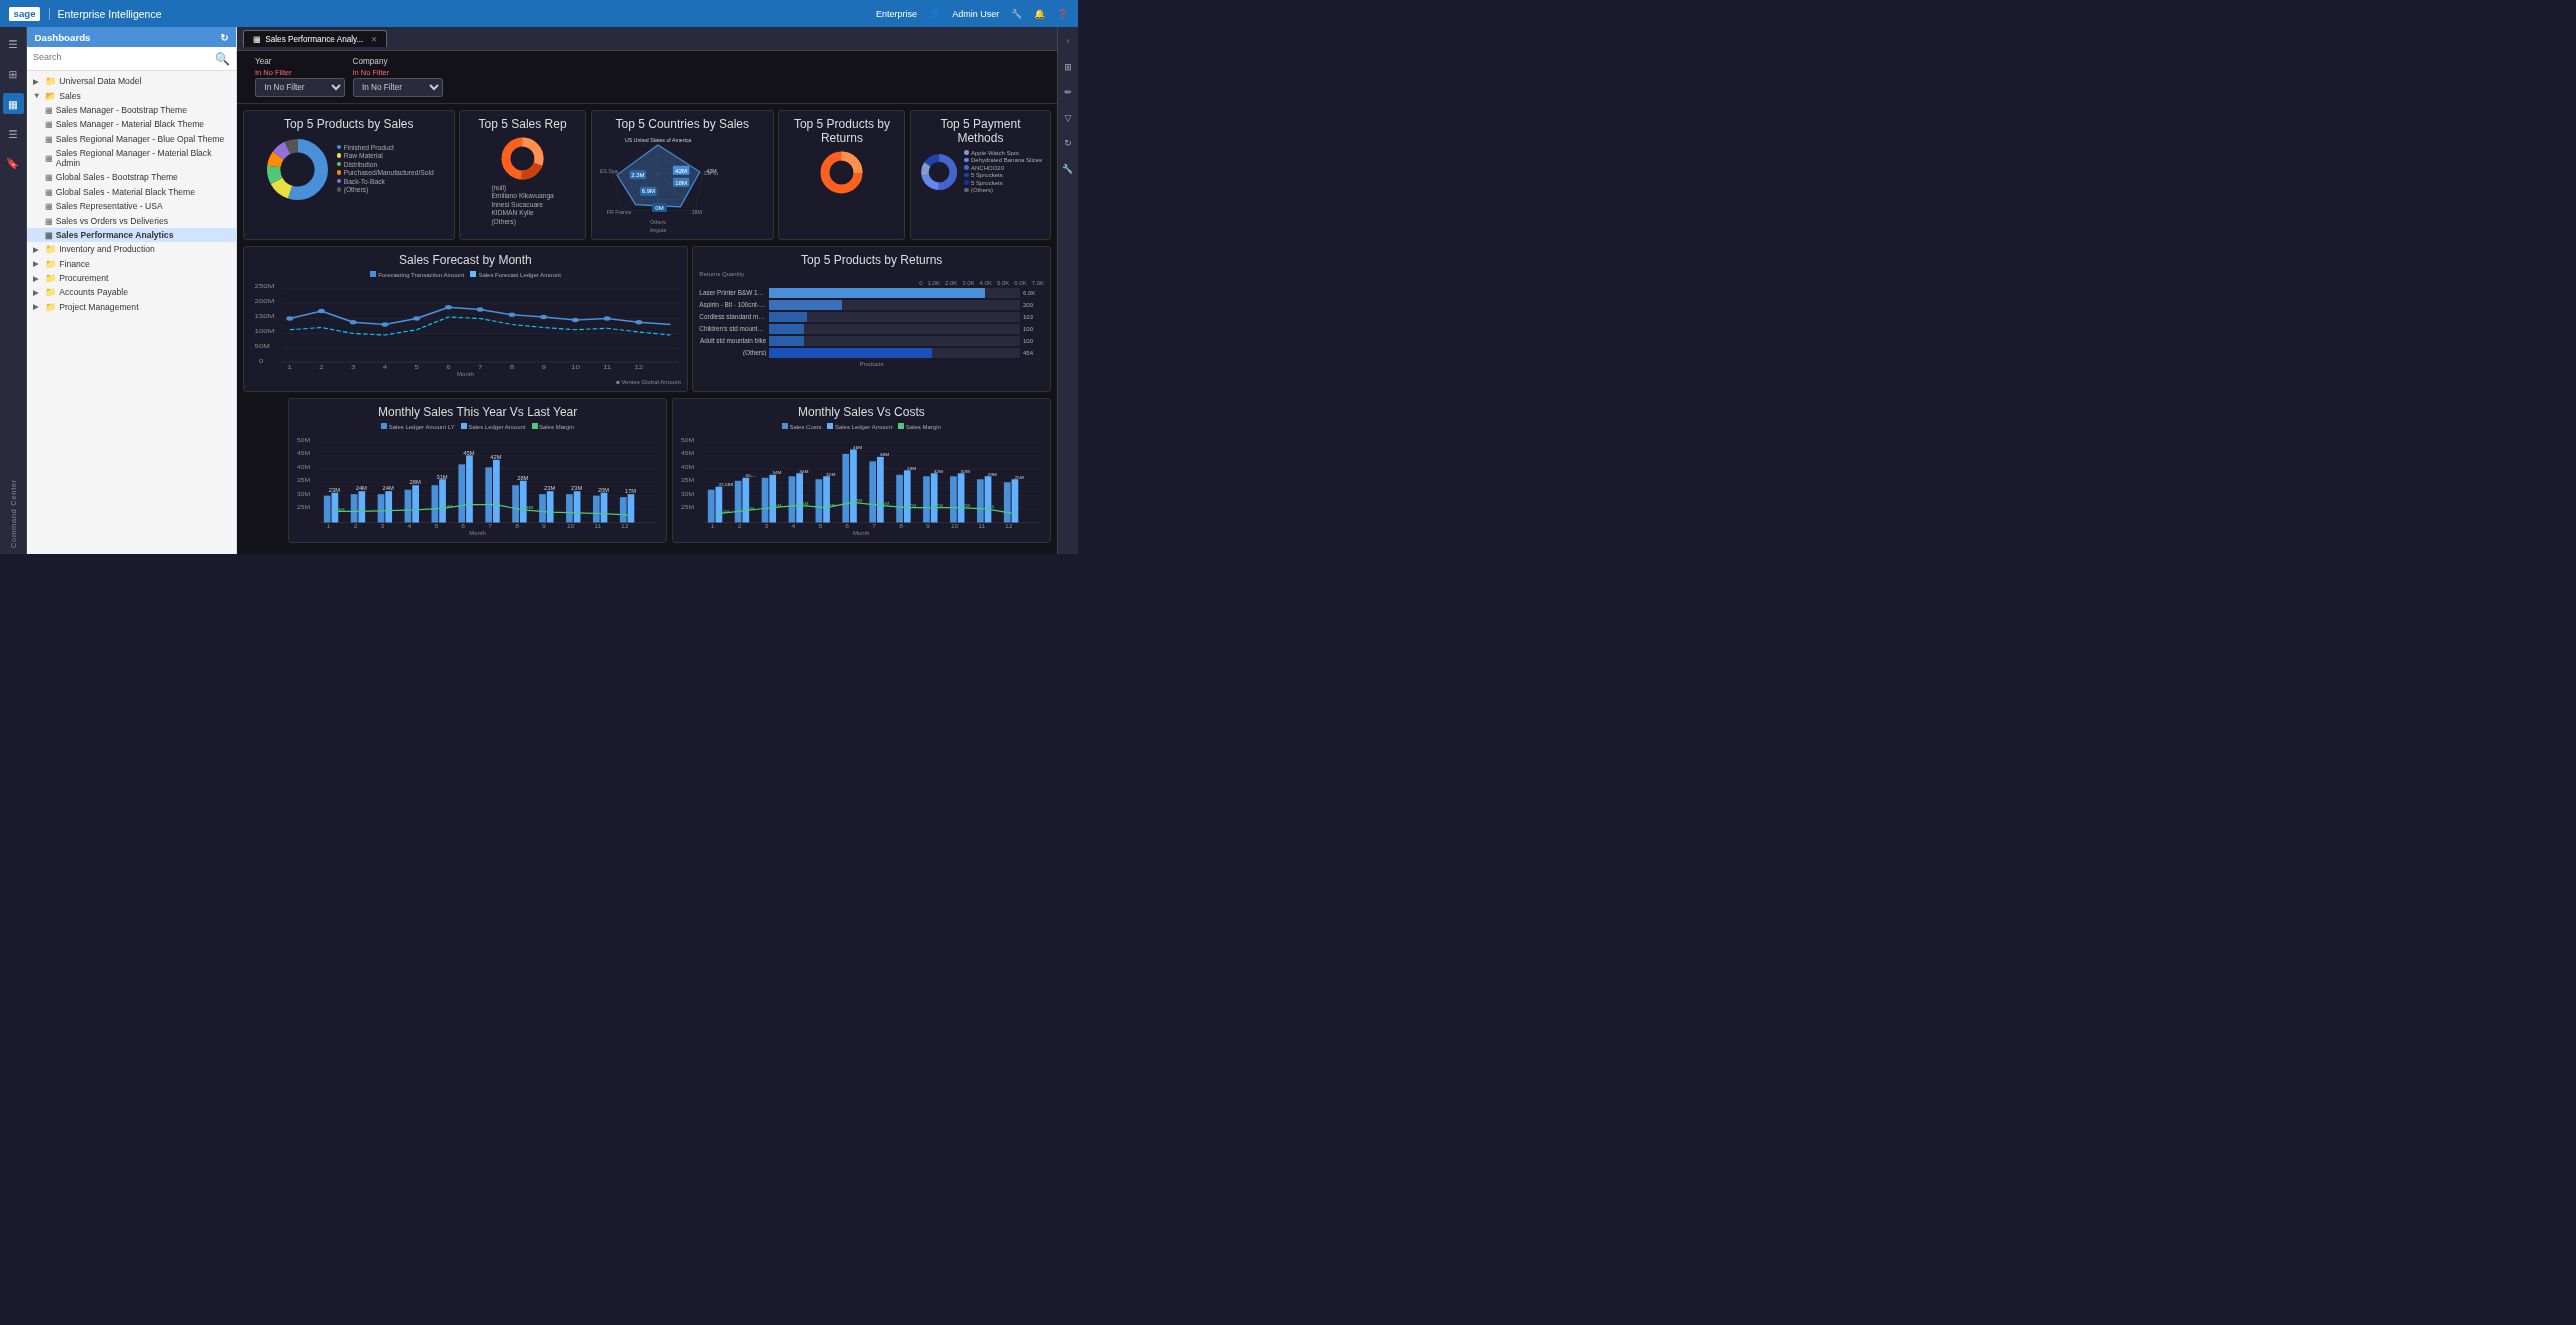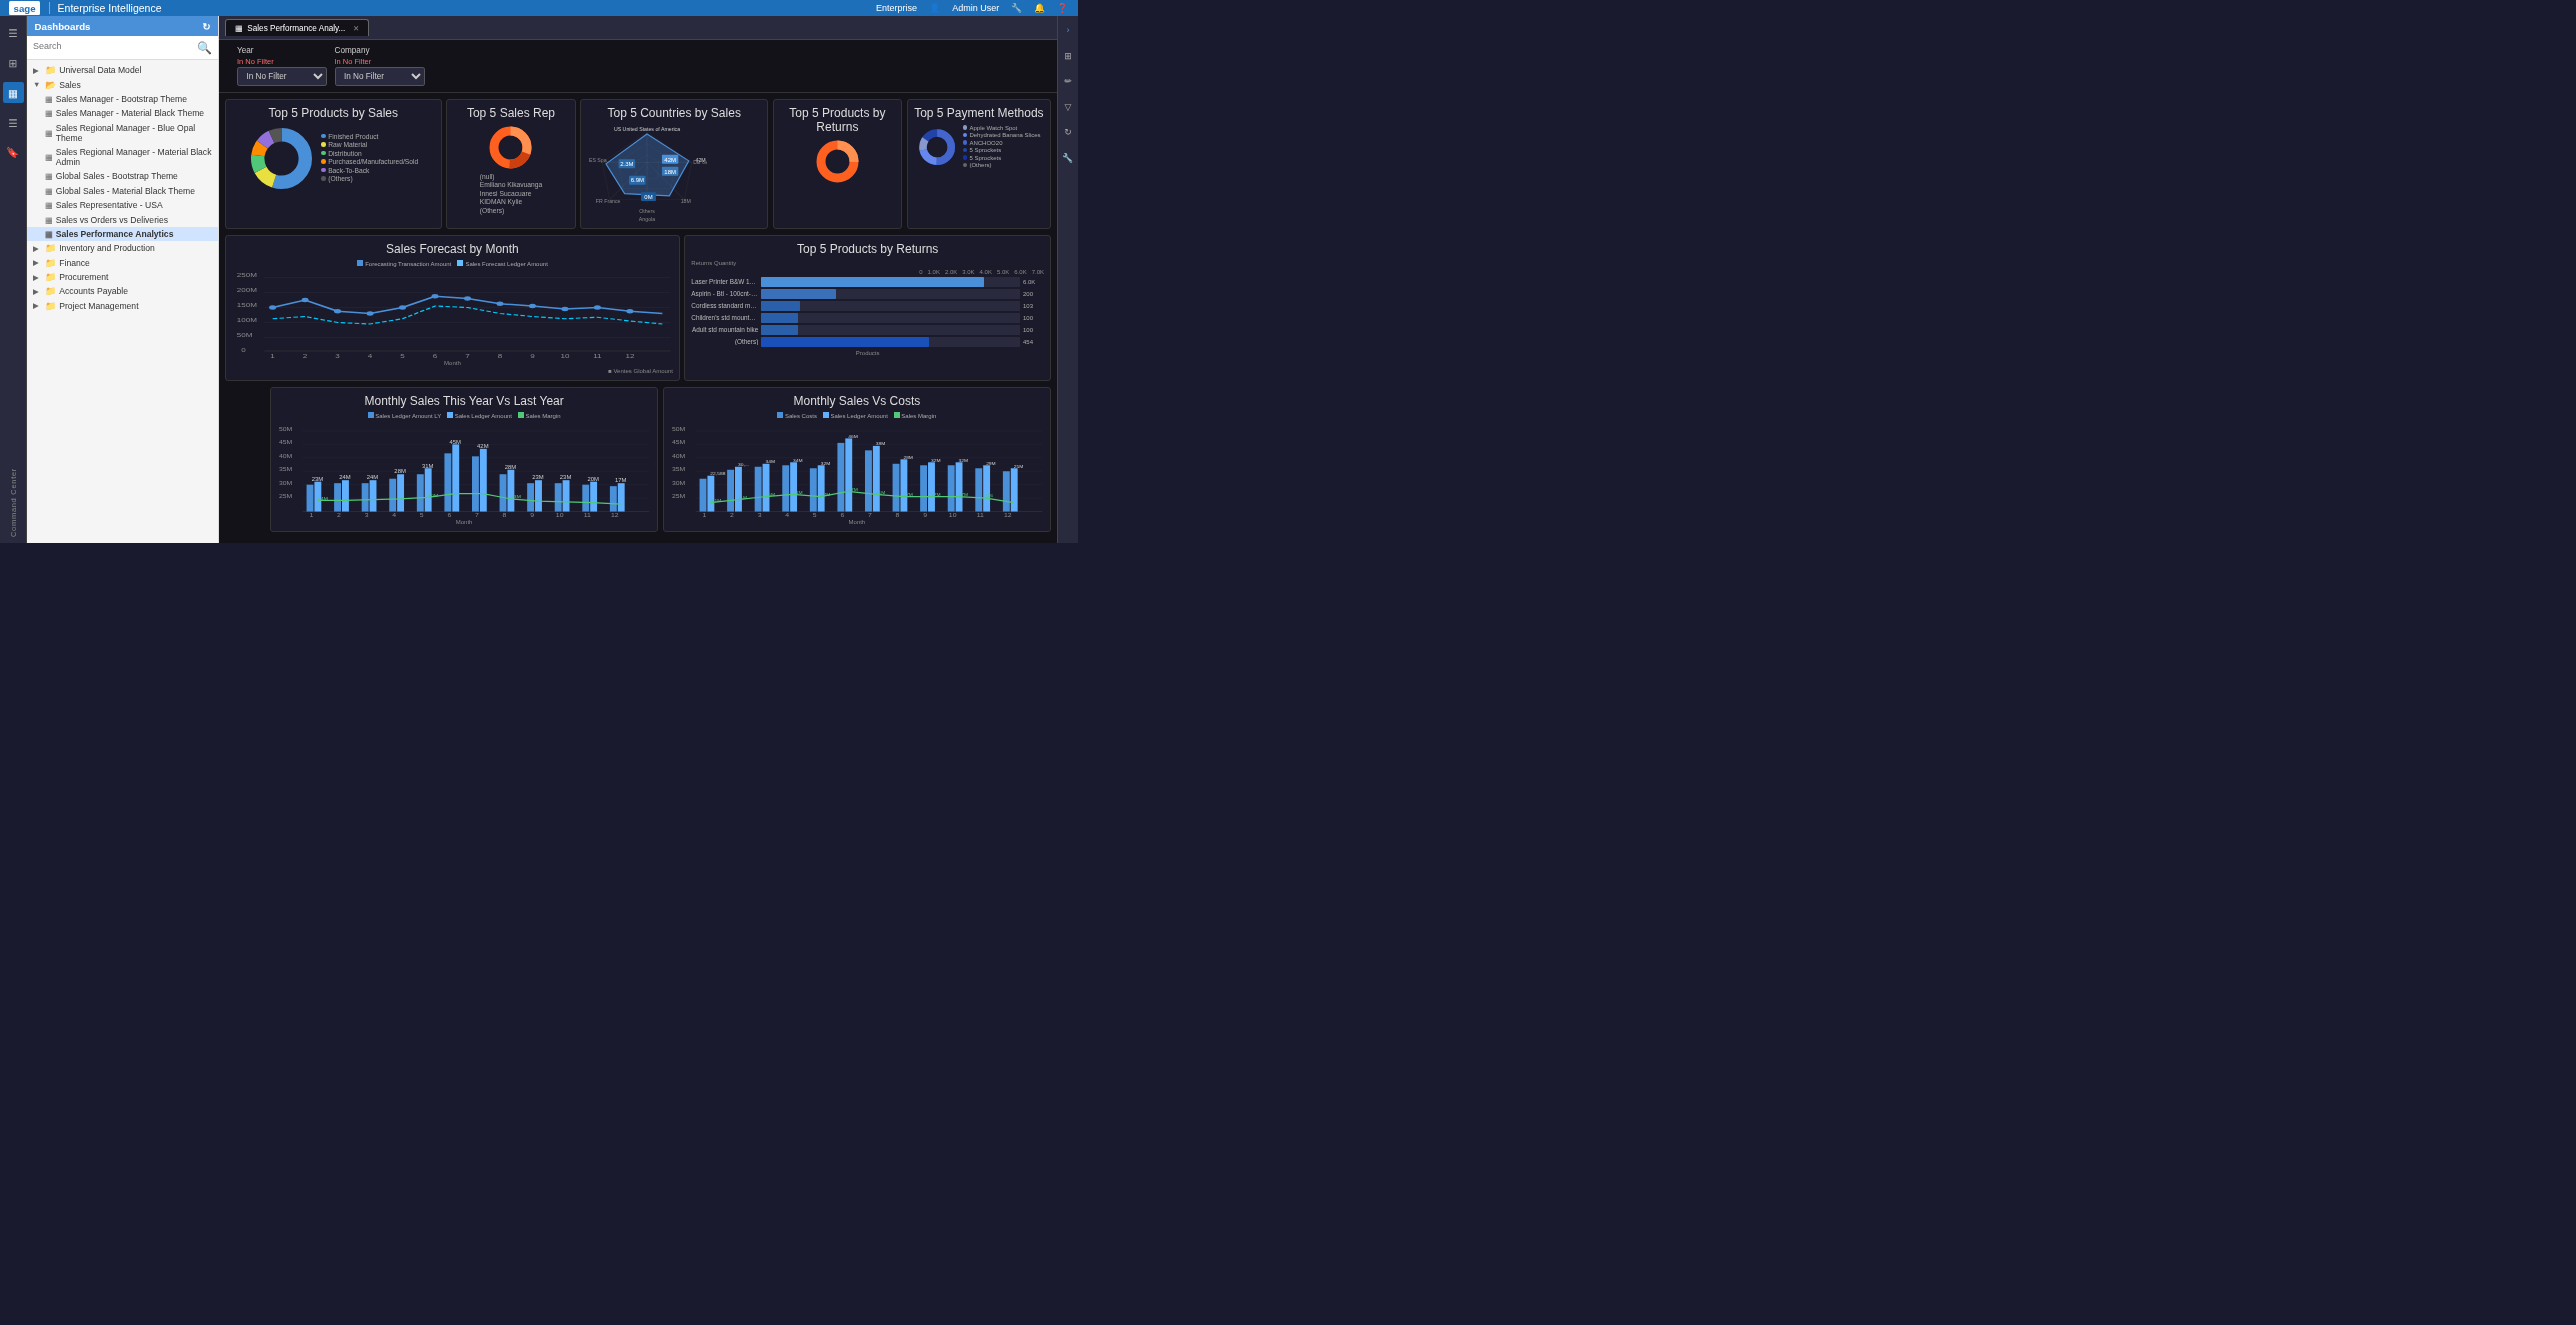--- a/index.html
+++ b/index.html
@@ -1,20 +1,20 @@
 <!DOCTYPE html>
 <html style="font-size:12px"><head>
   <meta charset="utf-8">
   <style>
     * { box-sizing: border-box; margin: 0; padding: 0; }
     body { font-family: 'Segoe UI', Arial, sans-serif; background: #1a1a2e; overflow: hidden; width: 1078px; height: 554px; }
 
     
     .navbar {
-      display: flex; align-items: center; background: #1e6fba; height: 16px; padding: 0 9px; color: white;
+      display: flex; align-items: center; background: #1e6fba; height: 27px; padding: 0 9px; color: white;
     }
     .navbar-brand { display: flex; align-items: center; gap: 6px; }
     .sage-logo { background: #fff; color: #1e6fba; font-weight: 900; font-size: 9.7px; padding: 1.5px 4.5px; border-radius: 1.5px; }
     .navbar-title { font-size: 10.5px; font-weight: 400; color: #fff; border-left: 0.7px solid rgba(255,255,255,0.4); padding-left: 7.5px; margin-left: 3px; }
     .navbar-right { margin-left: auto; display: flex; align-items: center; gap: 12px; font-size: 9px; }
     .navbar-right span { cursor: pointer; }
 
     
     .main-layout { display: flex; height: calc(554px - 27px); }
 
@@ -25,21 +25,21 @@
     .sidebar-icons .icon-btn {
       width: 21px; height: 21px; display: flex; align-items: center; justify-content: center; cursor: pointer; color: #aaa; font-size: 10.5px; border-radius: 2.2px;
     }
     .sidebar-icons .icon-btn.active { color: #fff; background: #1e6fba; }
     .sidebar-icons .cmd-center {
       writing-mode: vertical-lr; transform: rotate(180deg); color: #888; font-size: 7.5px; margin-top: auto; margin-bottom: 6px; letter-spacing: 0.7px;
     }
 
     
     .dashboards-panel {
-      width: 192px; background: #f5f5f5; display: flex; flex-direction: column; border-right: 0.7px solid #ddd;
+      width: 210px; background: #f5f5f5; display: flex; flex-direction: column; border-right: 0.7px solid #ddd;
     }
     .dashboards-header {
       background: #4a90d9; color: white; padding: 4.5px 7.5px; font-size: 9.7px; font-weight: 600; display: flex; align-items: center; justify-content: space-between;
     }
     .search-bar {
       padding: 4.5px 6px; display: flex; align-items: flex-start; background: #fff; border-bottom: 0.7px solid #ddd; gap: 3px;
     }
     .search-bar input {
       border: none; outline: none; font-size: 9px; flex: 1; background: transparent; color: #555;
     }

